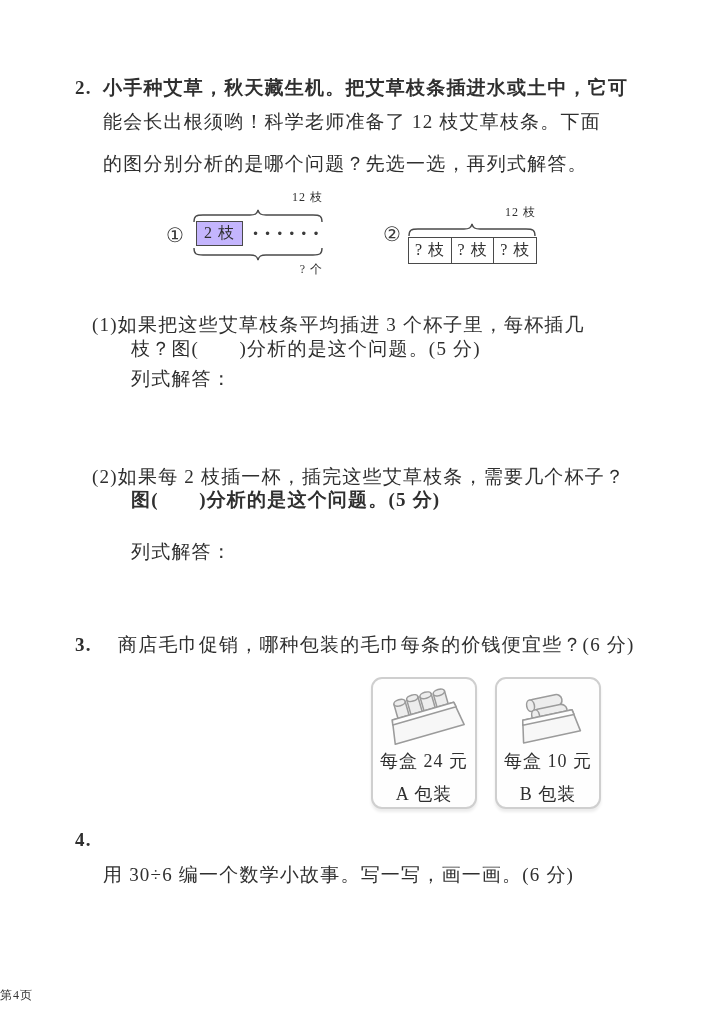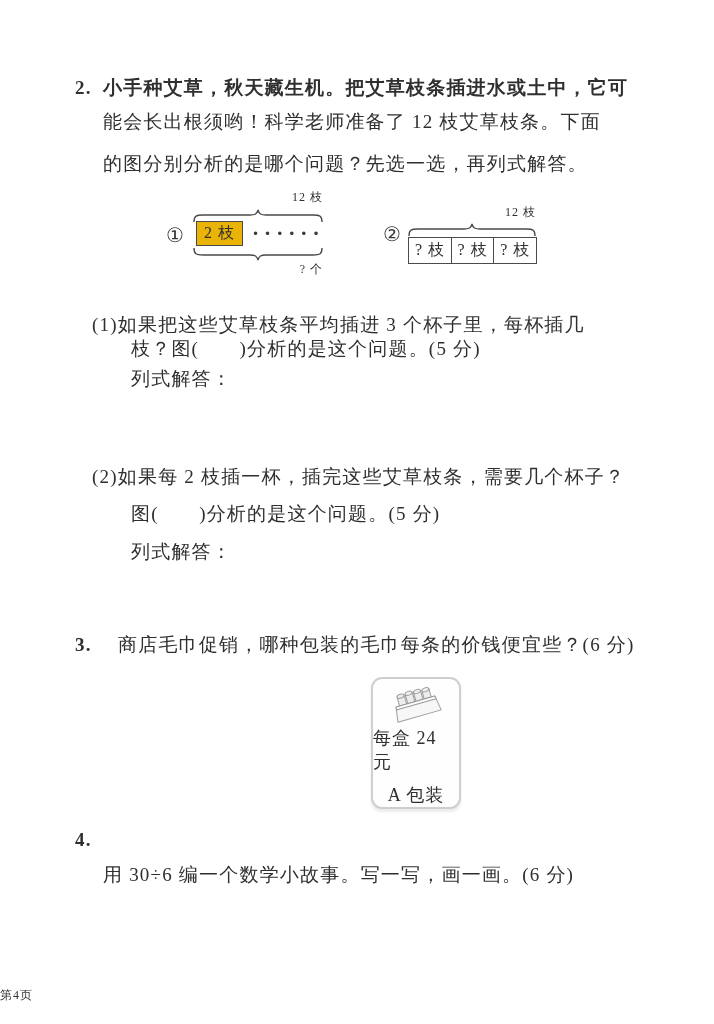--- a/index.html
+++ b/index.html
@@ -28,21 +28,21 @@
     white-space:nowrap;
     text-align:right;
   }
   .circled { position:absolute; font-size:20px; color:#3a3a3a; }
   .dbox {
     position:absolute;
     border:1.5px solid #4a4a4a;
     font-size:16px;
     padding:1px 7px;
     letter-spacing:1px;
-    background:#eab308;
+    background:#c4b5fd;
   }
   .dots {
     position:absolute;
     font-size:12px;
     letter-spacing:5px;
     color:#3a3a3a;
     font-family:"DejaVu Sans",sans-serif;
   }
   .cellrow { position:absolute; display:flex; }
   .cell {
@@ -51,21 +51,21 @@
     padding:2px 6px;
     font-size:16px;
     letter-spacing:1px;
     background:#fff;
     white-space:nowrap;
   }
   .cell:first-child { margin-left:0; }
   .brace { position:absolute; }
   .card {
     position:absolute;
-    width:90px; height:132px;
+    width:106px; height:132px;
     border:2px solid #cfcfcf;
     border-radius:11px;
     background:#fefefe;
     box-shadow:0 3px 3px rgba(0,0,0,0.08);
     display:flex;
     flex-direction:column;
     align-items:center;
     justify-content:flex-start;
     padding-top:6px;
   }
@@ -111,21 +111,21 @@
     <div class="cell">? 枝</div>
     <div class="cell">? 枝</div>
     <div class="cell">? 枝</div>
   </div>
 
   <div class="line" style="left:92px; top:293px;margin-top:20px;">(1)如果把这些艾草枝条平均插进 3 个杯子里，每杯插几</div>
   <div class="line" style="left:131px; top:337px;">枝？图(　　)分析的是这个问题。(5 分)</div>
   <div class="line" style="left:131px; top:367px;">列式解答：</div>
 
   <div class="line" style="left:92px; top:465px;">(2)如果每 2 枝插一杯，插完这些艾草枝条，需要几个杯子？</div>
-  <div class="line" style="left:131px; top:502px;">图(　　)分析的是这个问题。(5 分)</div>
+  <div class="line" style="left:131px; top:488px;font-weight:bold;">图(　　)分析的是这个问题。(5 分)</div>
   <div class="line" style="left:131px; top:540px;">列式解答：</div>
 
   <div class="line qnum" style="left:75px; top:633px;">3.</div>
   <div class="line" style="left:118px; top:633px;">商店毛巾促销，哪种包装的毛巾每条的价钱便宜些？(6 分)</div>
 
   <div class="card" style="left:371px; top:677px;">
     <svg width="84" height="62" viewBox="0 0 84 64">
       <g transform="rotate(-16 42 34)" stroke="#9b9b9b" stroke-width="1.6" fill="#f7f7f7" stroke-linejoin="round">
         <g fill="#ededed">
           <rect x="16" y="12" width="12" height="20"></rect>
@@ -138,19 +138,35 @@
             <ellipse cx="64" cy="13" rx="6" ry="3.2"></ellipse>
         </g>
         <polygon points="10,27 76,27 80,52 6,52"></polygon>
         <polygon points="10,27 76,27 77,32 9,32" fill="#fdfdfd"></polygon>
       </g>
     </svg>
     <div class="price">每盒 24 元</div>
     <div class="pack">A 包装</div>
   </div>
 
+  <div class="card" style="left:495px; top:677px;">
+    <svg width="84" height="62" viewBox="0 0 84 64">
+      <g transform="rotate(-12 42 34)" stroke="#9b9b9b" stroke-width="1.6" fill="#f7f7f7" stroke-linejoin="round">
+        <g fill="#ededed">
+          <rect x="24" y="12" width="36" height="12" rx="6"></rect>
+            <ellipse cx="27" cy="18" rx="4" ry="6"></ellipse>
+          <rect x="27" y="23" width="36" height="12" rx="6"></rect>
+            <ellipse cx="30" cy="29" rx="4" ry="6"></ellipse>
+        </g>
+        <polygon points="16,31 68,31 72,54 12,54"></polygon>
+        <polygon points="16,31 68,31 69,36 15,36" fill="#fdfdfd"></polygon>
+      </g>
+    </svg>
+    <div class="price">每盒 10 元</div>
+    <div class="pack">B 包装</div>
+  </div>
 
   <div class="line qnum" style="left:75px; top:828px;">4.</div>
   <div class="line" style="left:103px; top:828px;margin-top:35px;">用 30÷6 编一个数学小故事。写一写，画一画。(6 分)</div>
 
   <div class="footer" style="top:987px;">第4页</div>
 
 </div>
 
 </body></html>

